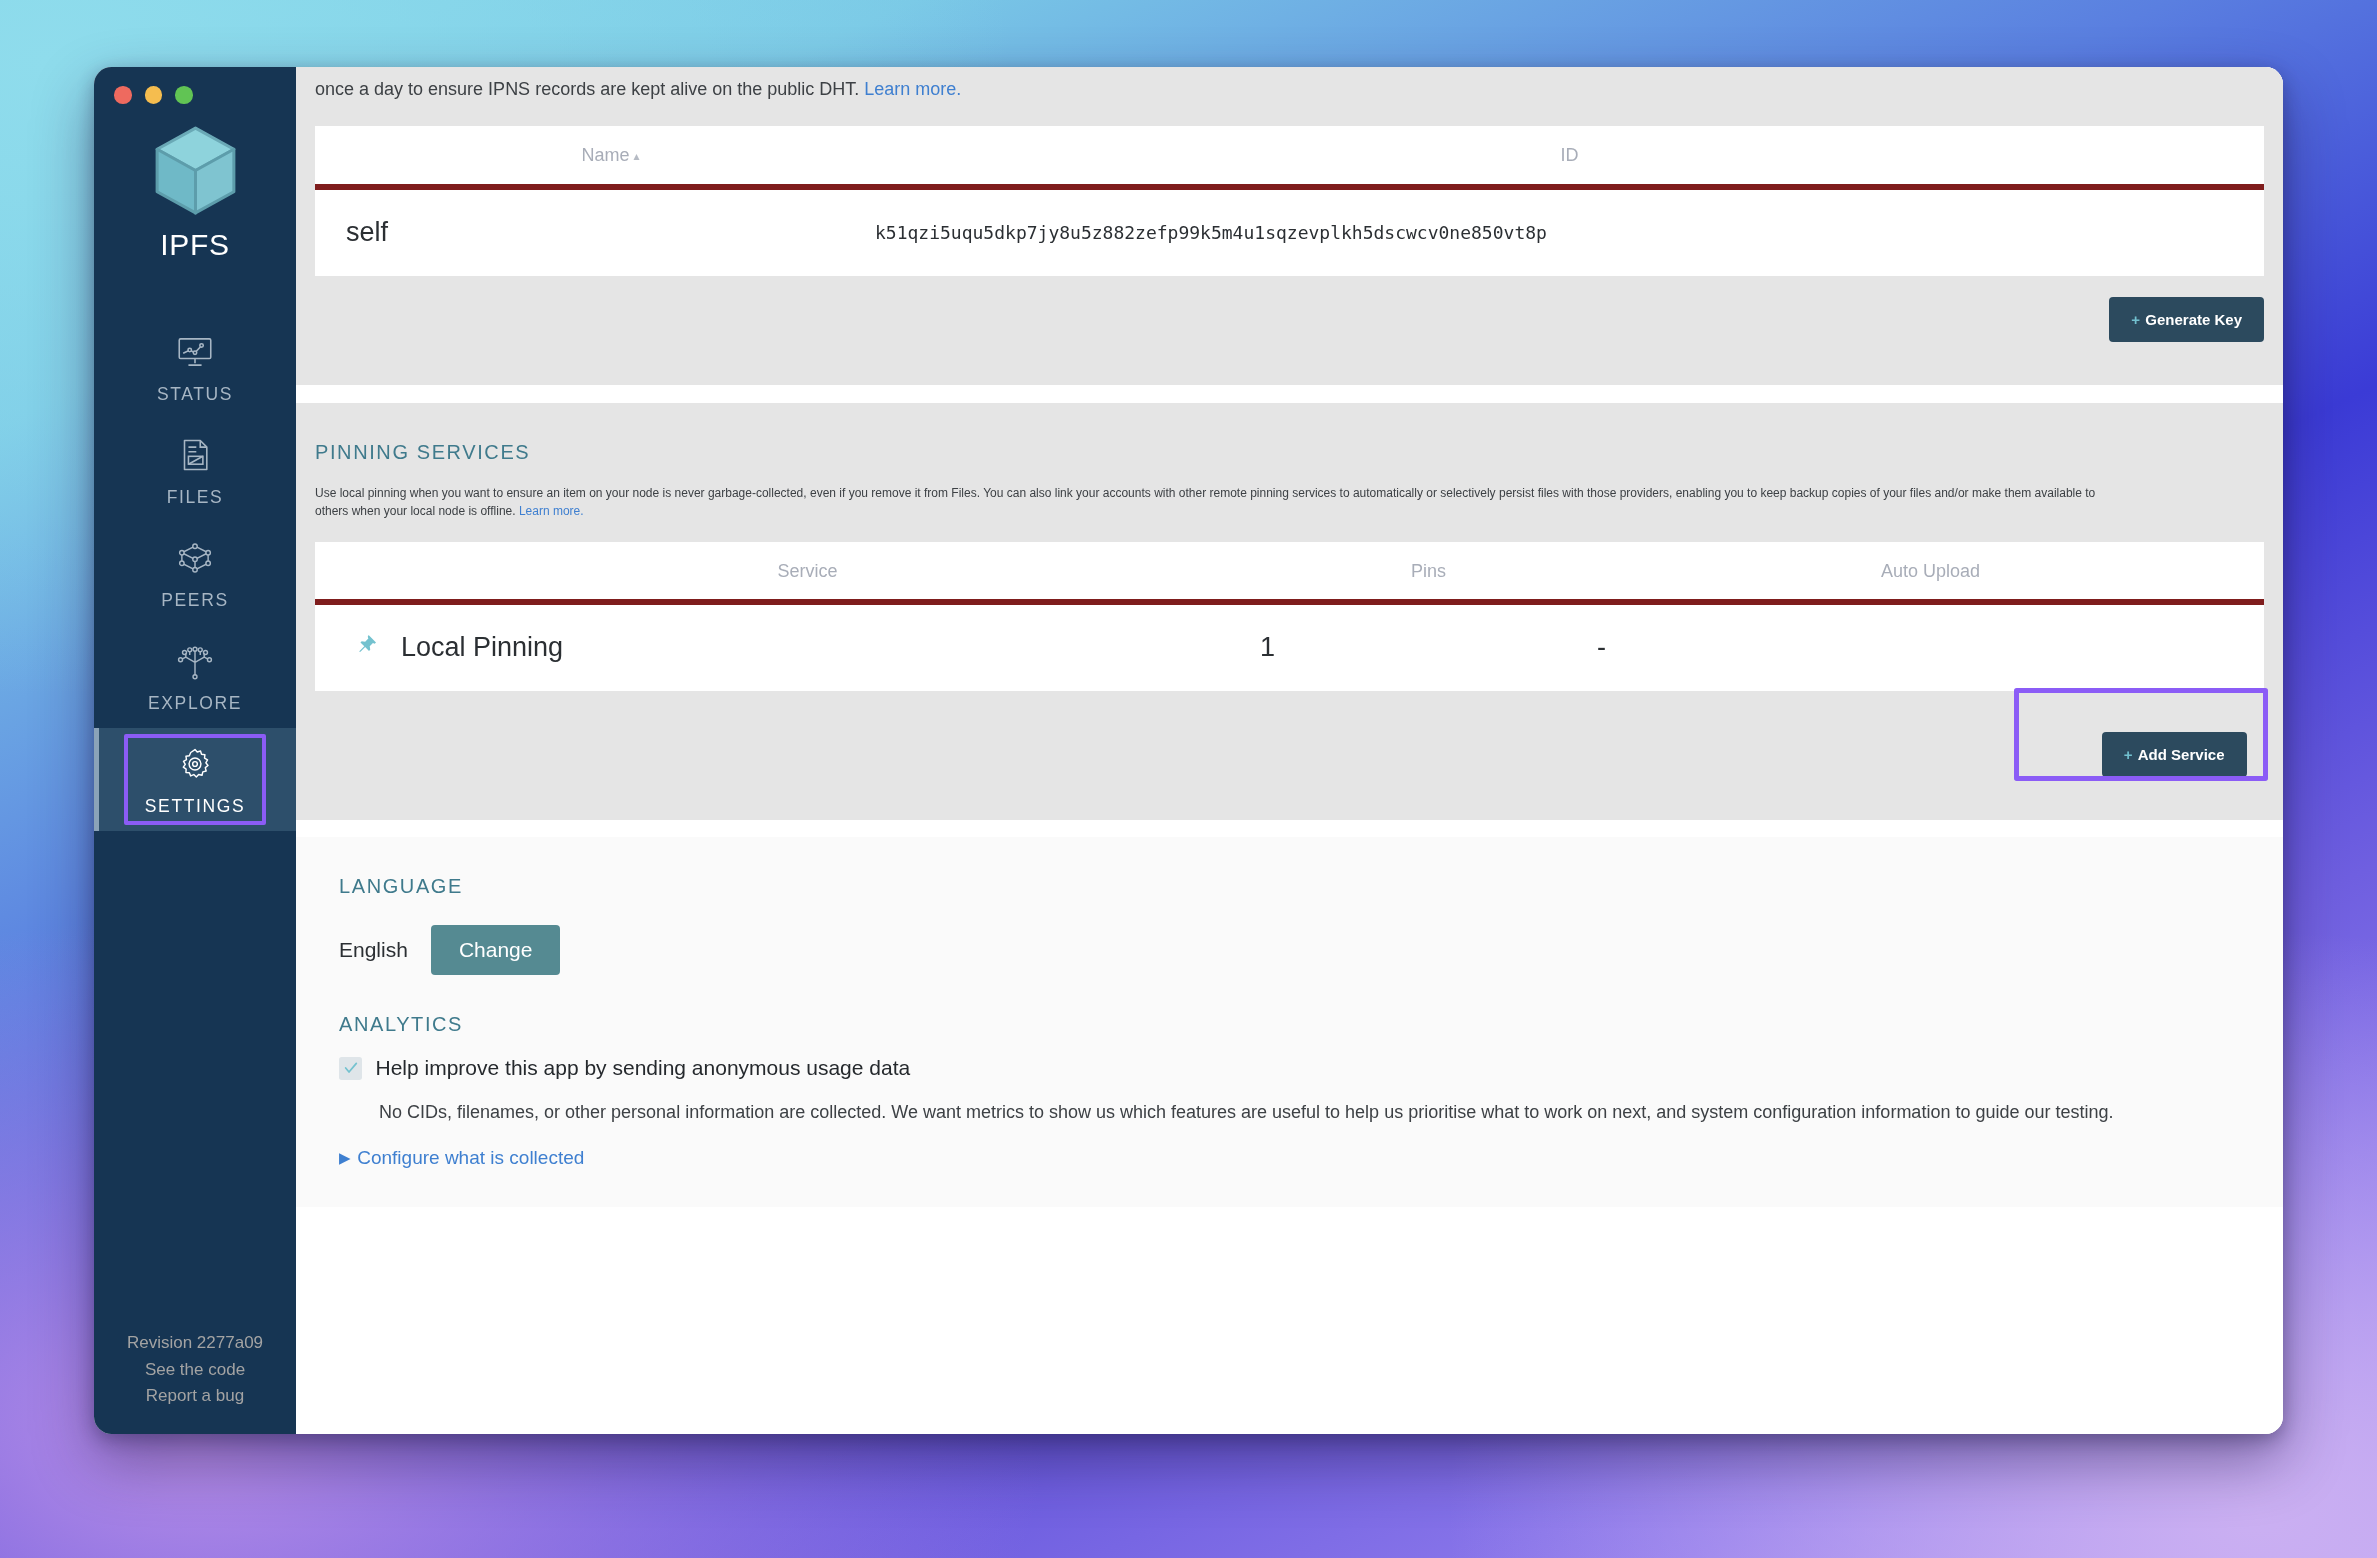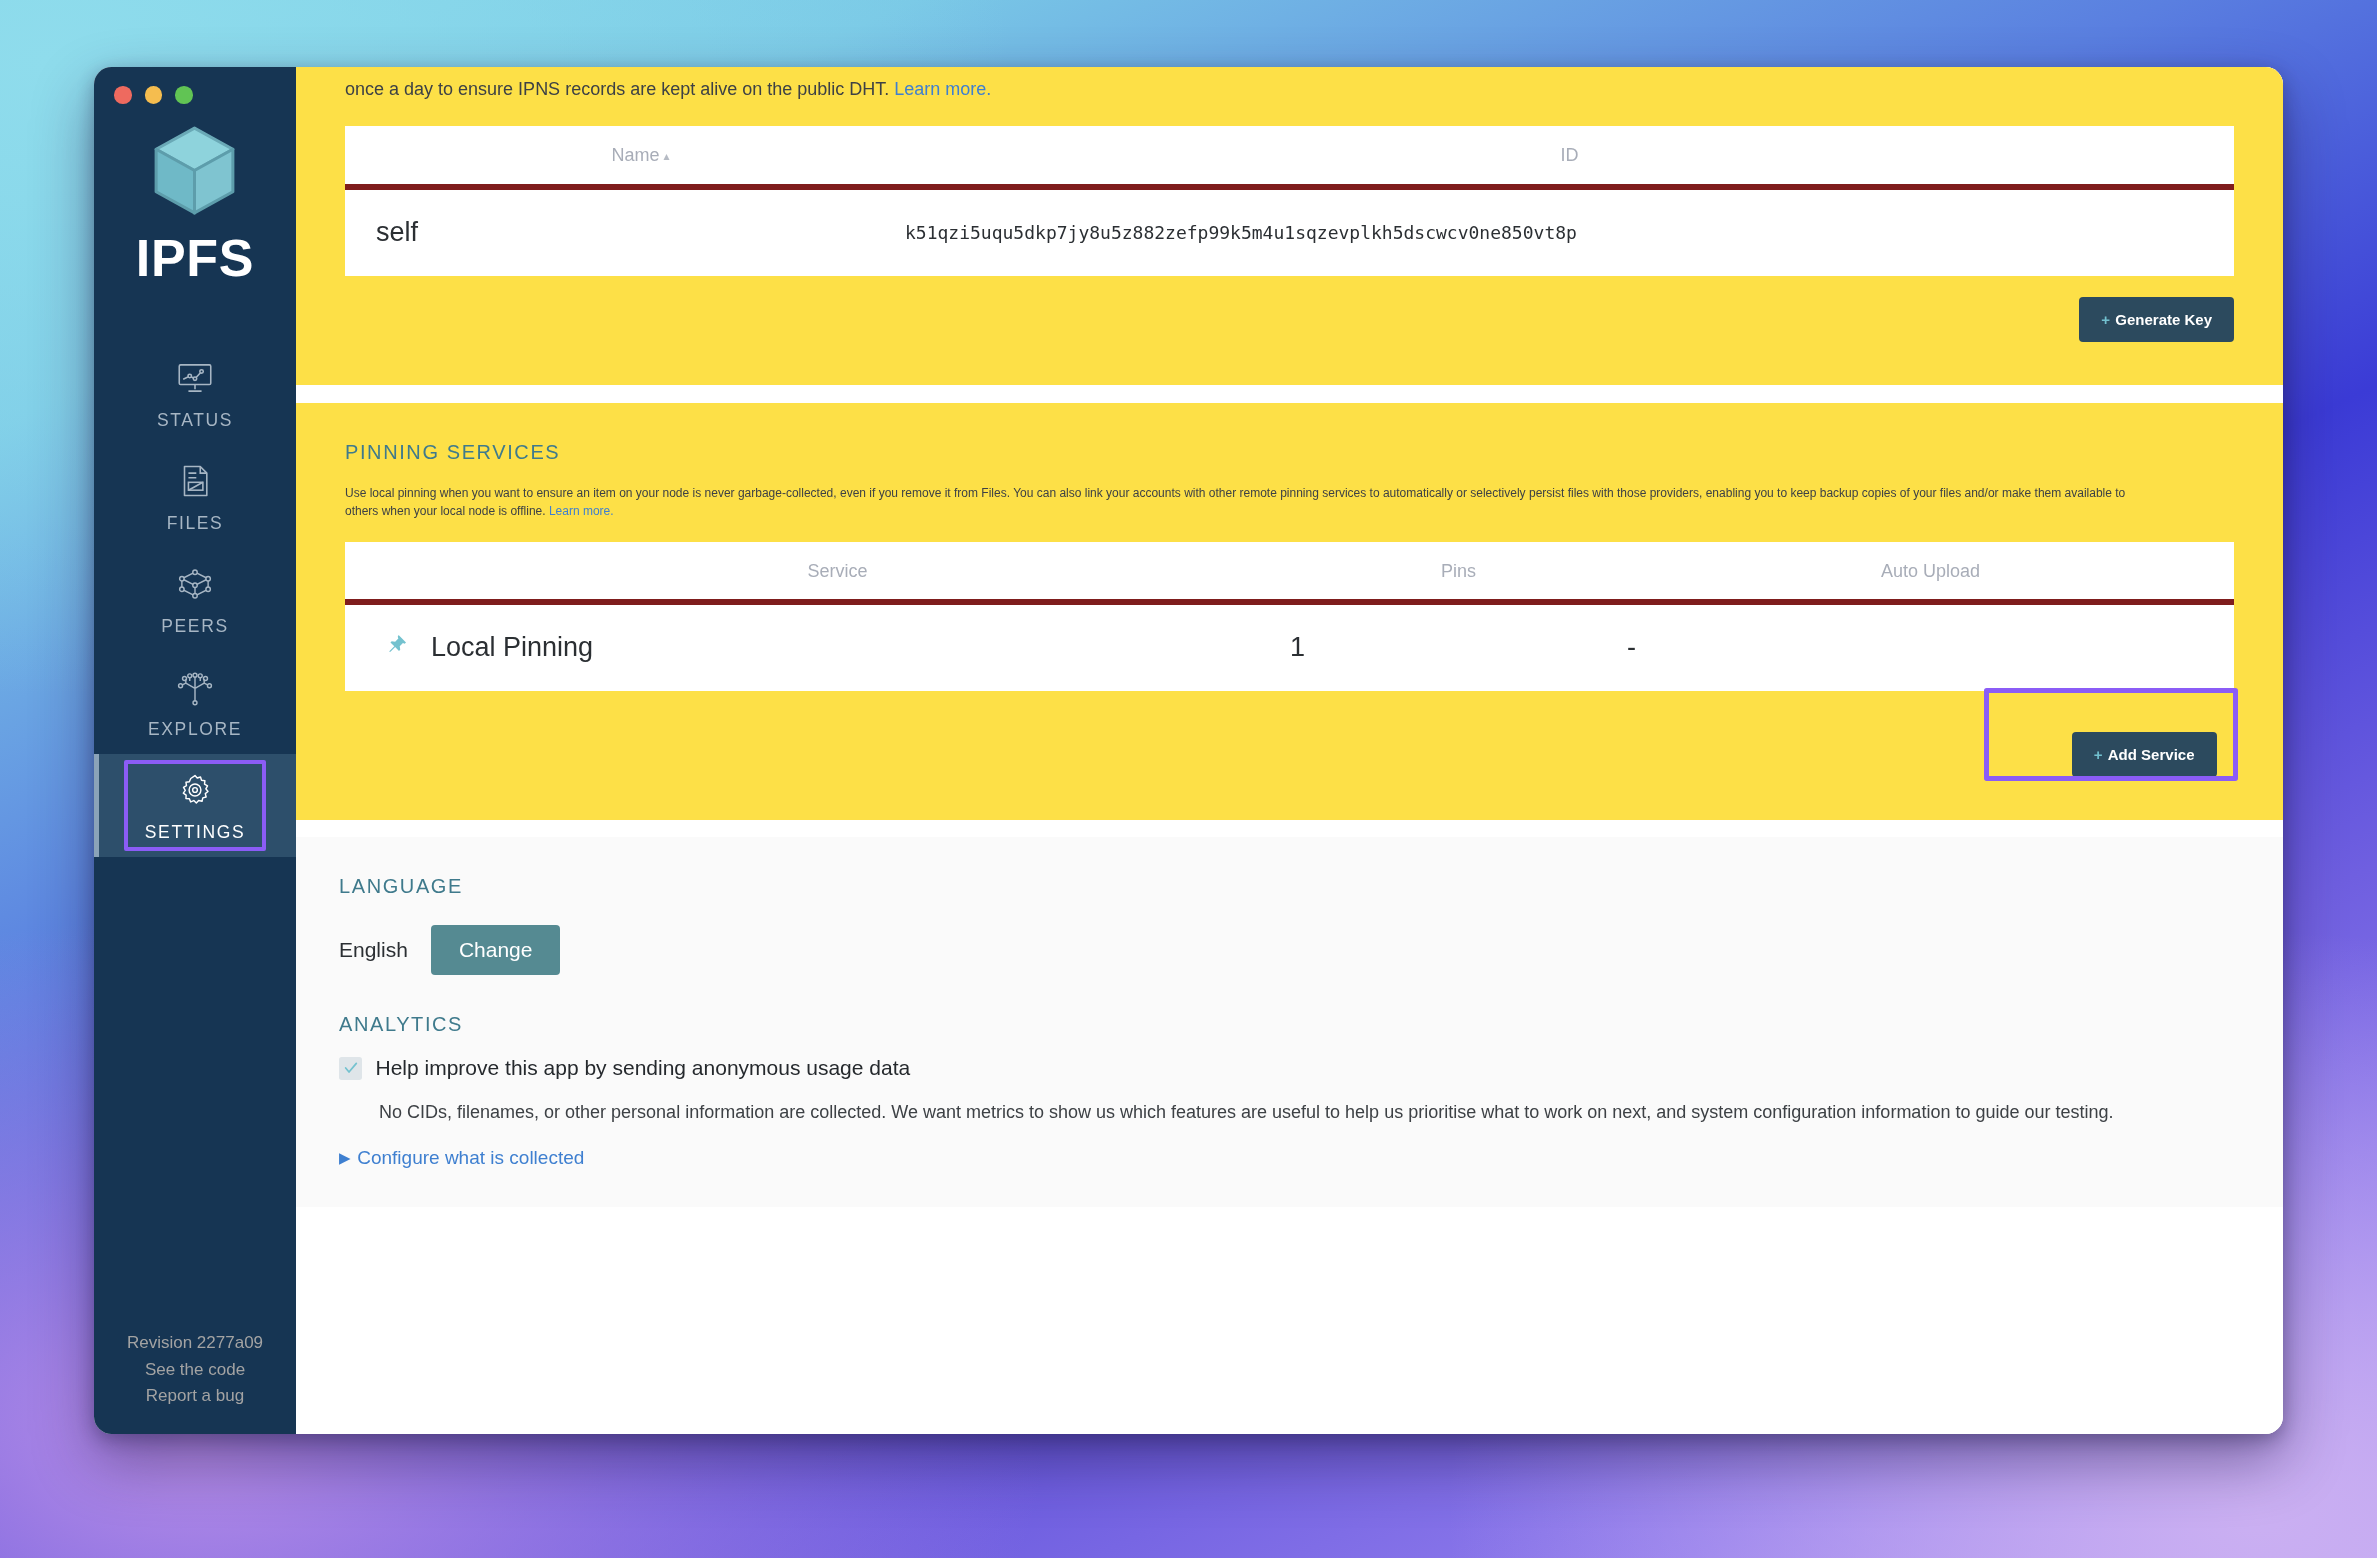--- a/index.html
+++ b/index.html
@@ -50,22 +50,22 @@
     gap: 13px;
   }
   .dot { width: 17.5px; height: 17.5px; border-radius: 50%; }
   .dot.red { background: #ee6a5f; }
   .dot.yellow { background: #f5bd4f; }
   .dot.green { background: #61c454; }
 
   .brand { margin-top: 53px; display: flex; flex-direction: column; align-items: center; }
   .brand-name {
     color: #fff;
-    font-size: 52px;
-    font-weight: 700;
+    font-size: 30px;
+    font-weight: 400;
     letter-spacing: 0.7px;
     margin-top: 5.4px;
   }
 
   .nav { margin-top: 54px; width: 100%; }
   .nav-item {
     width: 100%;
     height: 103px;
     display: flex;
     flex-direction: column;
@@ -114,21 +114,21 @@
   }
 
   
   .main {
     flex: 1;
     background: #ffffff;
     overflow: hidden;
     position: relative;
   }
 
-  .panel { background: #fde047; padding: 0 49px; }
+  .panel { background: #e5e5e5; padding: 0 19px; }
   .panel-gap { height: 17.5px; background: #ffffff; }
 
   .intro-line {
     font-size: 18px;
     color: #3d4145;
     padding-top: 9.4px;
     padding-bottom: 23px;
     line-height: 1.5;
   }
   a.link { color: #3e7fd0; text-decoration: none; }

